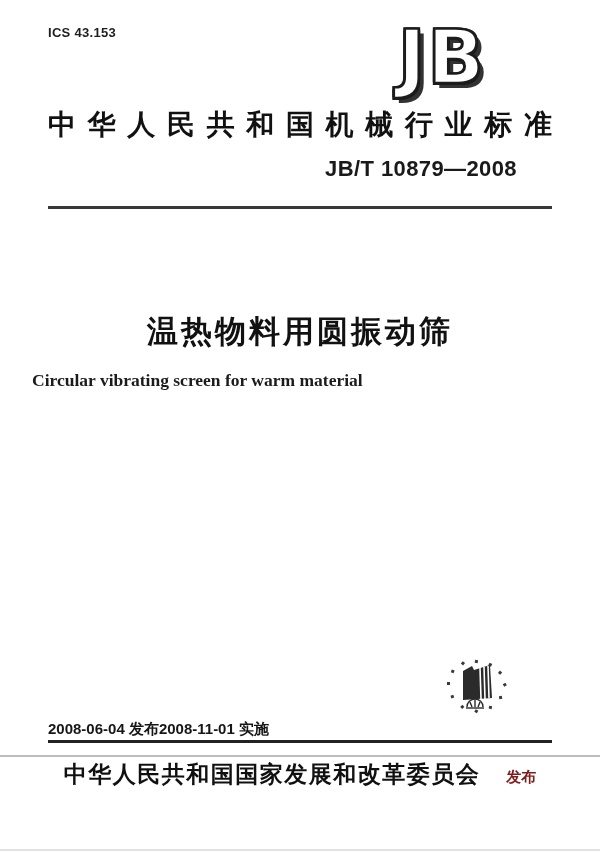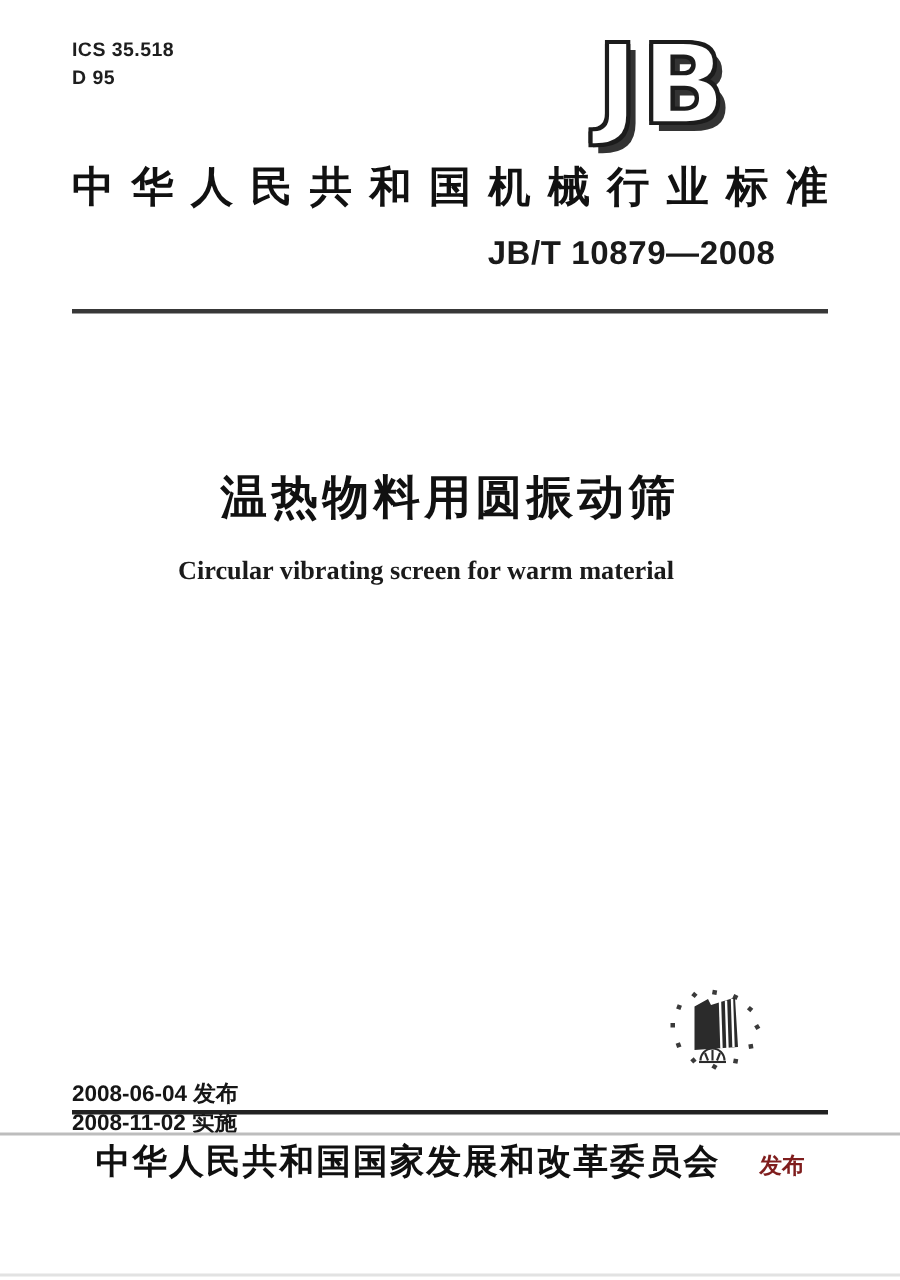--- a/index.html
+++ b/index.html
@@ -59,57 +59,55 @@
 
   .title-cn {
     left: 0; top: 311px; width: 600px;
     text-align: center;
     font-size: 31px; font-weight: bold;
     letter-spacing: 3px;
     color: #111;
   }
   .title-en {
     left: 0; top: 370px; width: 568px;
-    text-align: center;
     font-family: "Liberation Serif", serif;
     font-size: 17.5px; font-weight: bold;
     color: #1b1b1b;
+    padding-left: 32px;
   }
 
   
   .seal { left: 442px; top: 659px; width: 72px; height: 57px; }
 
   
   .date-row {
     left: 48px; top: 720px; width: 504px;
     display: flex; justify-content: flex-start;
     font-size: 15px; font-weight: 600;
     color: #161616;
-    flex-direction: column;
   }
   .rule-2 { left: 48px; top: 740px; width: 504px; height: 2.5px; background: #222222; }
   .rule-3 { left: 0; top: 755px; width: 600px; height: 2px; background: #bdbdbd; }
 
   .publisher-row {
     left: 0; top: 759px; width: 600px;
     display: flex; justify-content: center; align-items: baseline;
     gap: 26px;
     white-space: nowrap;
   }
   .publisher-name { font-size: 23px; font-weight: bold; letter-spacing: 1.5px; color: #101010; }
   .publisher-verb { font-size: 15px; font-weight: bold; color: #7f1d1d; }
 
   .bottom-edge { left: 0; top: 849px; width: 600px; height: 1.5px; background: #e2e2e2; }
 </style>
 </head>
 <body>
 
 <div class="abs ics-block">
-  <div>ICS 35.518</div>
-  <div>D 95</div>
+  <div>ICS 43.153</div>
 </div>
 
 <div class="abs jb-logo">
   <span class="jb-back">JB</span>
   <span class="jb-front">JB</span>
 </div>
 
 <div class="abs std-type">
     <span>中</span>
     <span>华</span>
@@ -163,21 +161,21 @@
       <line x1="33" y1="41" x2="33" y2="48"></line>
       <line x1="28" y1="43" x2="30" y2="48"></line>
       <line x1="38" y1="43" x2="36" y2="48"></line>
       <line x1="24" y1="49" x2="42" y2="49"></line>
     </g>
   </svg>
 </div>
 
 <div class="abs date-row">
   <span>2008-06-04 发布</span>
-  <span>2008-11-02 实施</span>
+  <span>2008-11-01 实施</span>
 </div>
 
 <div class="abs rule-2"></div>
 <div class="abs rule-3"></div>
 
 <div class="abs publisher-row">
   <span class="publisher-name">中华人民共和国国家发展和改革委员会</span>
   <span class="publisher-verb">发布</span>
 </div>
 

